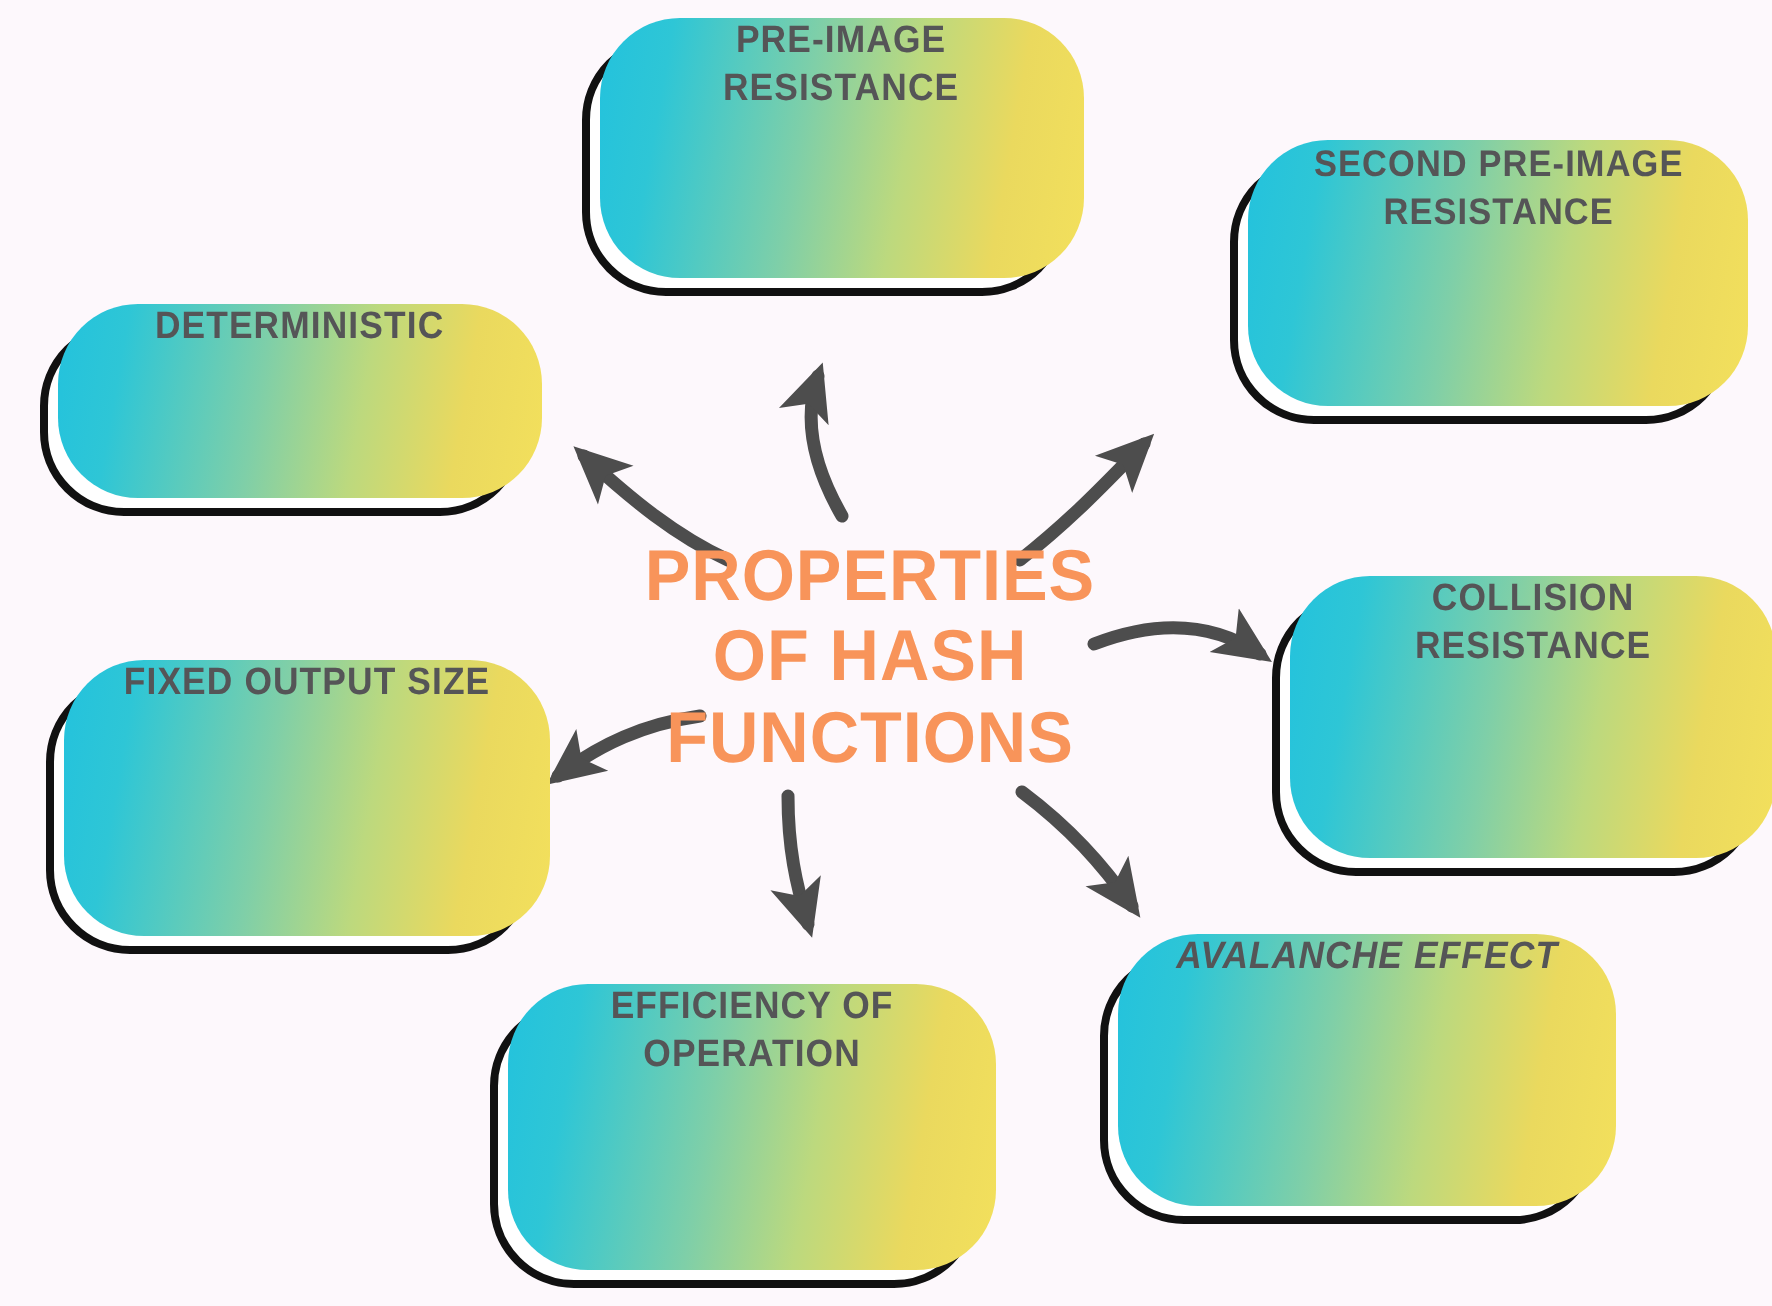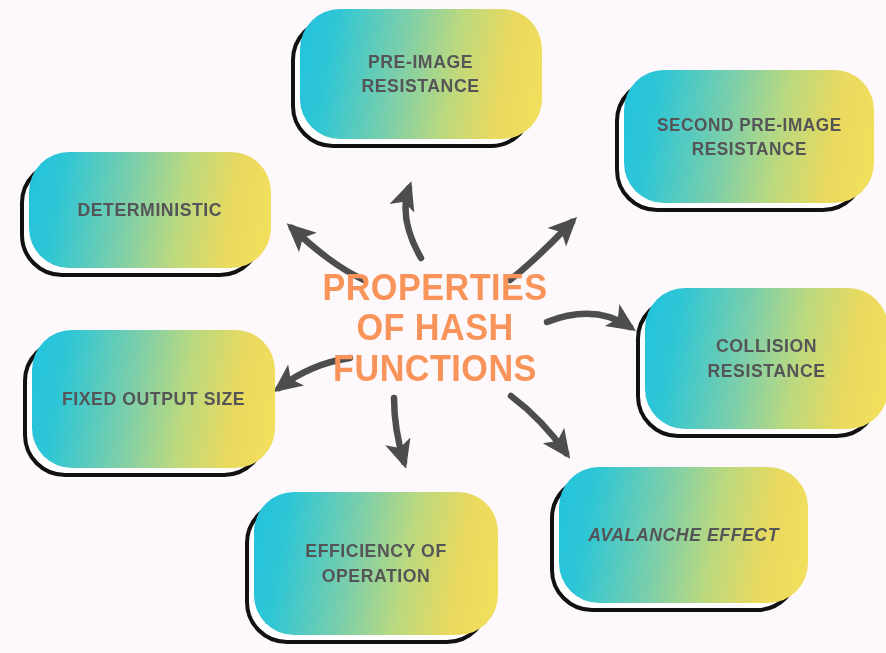--- a/index.html
+++ b/index.html
@@ -50,21 +50,20 @@
   }
   .node .card {
     position: absolute;
     left: 0; top: 0;
     width: 100%;
     height: 100%;
     border-radius: 40px;
     background: linear-gradient(100deg, #23c2dd 0%, #2ec6d6 14%, #7fcfa8 42%, #bcd97e 62%, #ead95e 82%, #f3e05c 100%);
     box-sizing: border-box;
     display: flex;
-    align-items: center;
     justify-content: center;
   }
   .node .label {
     color: #555557;
     font-family: "Liberation Sans Narrow", "Liberation Sans", sans-serif;
     font-weight: bold;
     font-size: 19px;
     letter-spacing: 0.6px;
     line-height: 1.28;
     text-align: center;
@@ -159,21 +158,21 @@
     </div>
   </div>
 
   <div class="node" style="left:32px; top:330px; width:243px; height:138px;">
     <div class="outline"></div>
     <div class="card">
       <span class="label">FIXED OUTPUT SIZE</span>
     </div>
   </div>
 
-  <div class="node" style="left:29px; top:152px; width:242px; height:116px;">
+  <div class="node" style="left:29px; top:152px; width:242px; height:97px;">
     <div class="outline"></div>
     <div class="card">
       <span class="label">DETERMINISTIC</span>
     </div>
   </div>
 
   <div id="center-title">PROPERTIES
 OF HASH
 FUNCTIONS</div>
 

